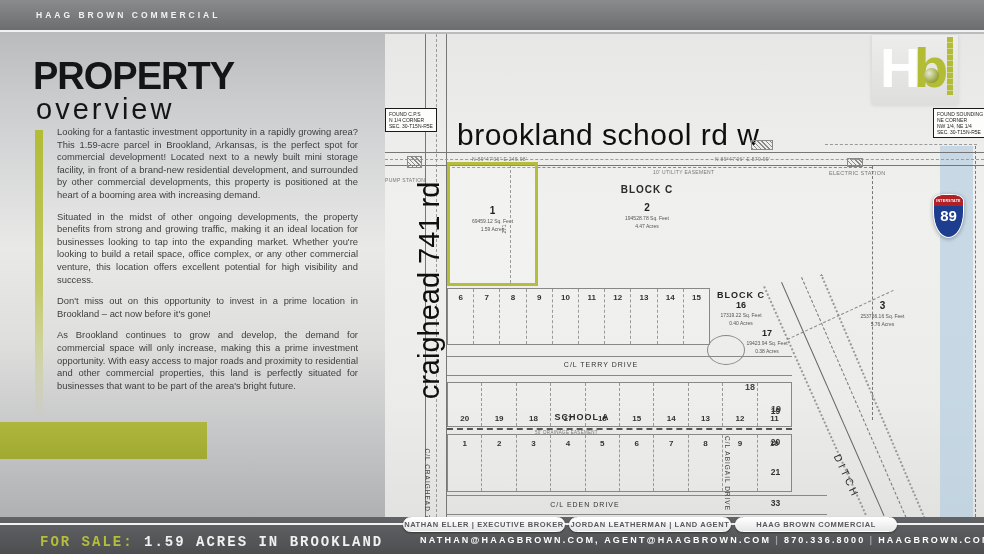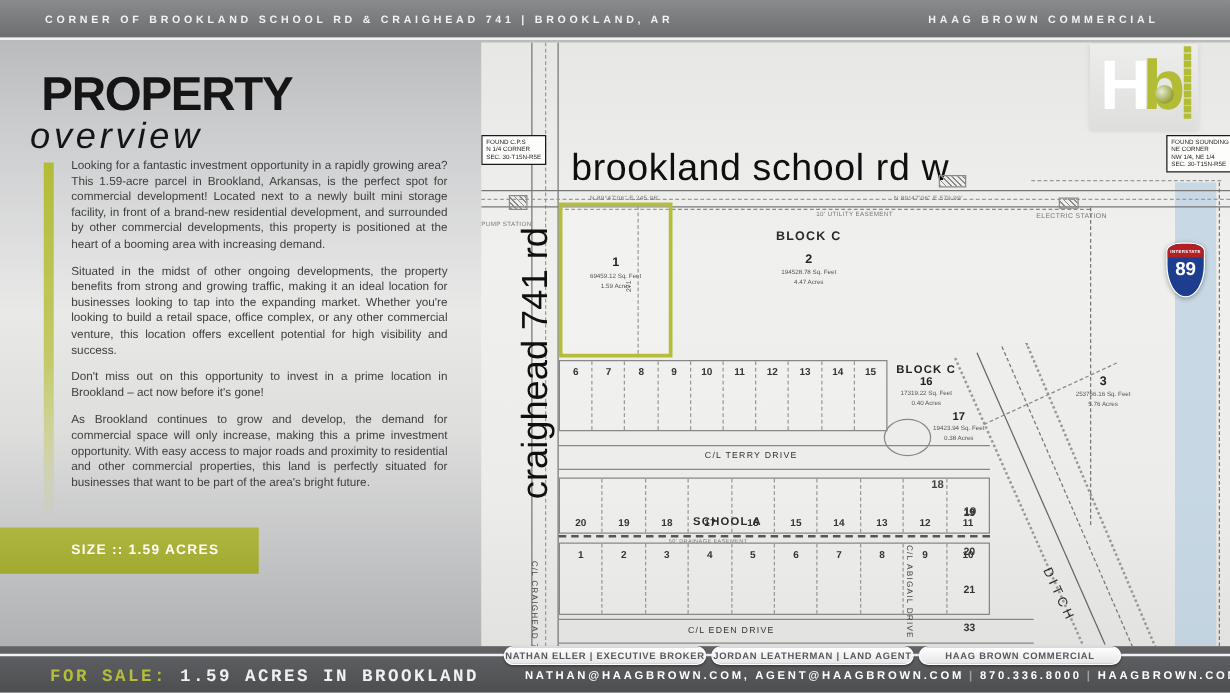--- a/index.html
+++ b/index.html
@@ -10,21 +10,21 @@
 
   
   .top-bar{position:absolute;left:0;top:0;width:100%;height:32px;
     background:linear-gradient(180deg,#8a8b8d,#6c6d6f);
     border-bottom:2px solid #f2f2f2;
     display:flex;align-items:center;justify-content:space-between;padding:0 57px 0 36px;}
   .top-bar .t{color:#f2f2f2;font-size:8.5px;font-weight:bold;letter-spacing:3px;white-space:nowrap;}
 
   
   .title1{position:absolute;left:33px;top:56px;font-size:38px;font-weight:800;letter-spacing:-1px;color:#151515;line-height:40px;}
-  .title2{position:absolute;left:24px;top:94px;font-size:29px;font-weight:500;letter-spacing:3px;color:#151515;line-height:30px;font-style:italic;}
+  .title2{position:absolute;left:36px;top:94px;font-size:29px;font-weight:500;letter-spacing:3px;color:#151515;line-height:30px;}
   .accent-bar{position:absolute;left:35px;top:130px;width:8px;height:288px;
     background:linear-gradient(180deg,#b2bc35 0%,#c3ca67 55%,rgba(199,206,112,0));}
   .paragraphs{position:absolute;left:57px;top:126px;width:301px;color:#3e3e3e;font-size:9.4px;line-height:12.6px;text-align:justify;}
   .paragraphs p{margin-bottom:9px;}
   .price-box{position:absolute;left:0;top:422px;width:207px;height:37px;
     background:linear-gradient(180deg,#aeb63e,#a1aa30);
     display:flex;flex-direction:column;justify-content:center;padding-left:57px;}
   .price-box div{color:#fdfdf6;font-size:11px;font-weight:bold;letter-spacing:1px;line-height:15px;white-space:nowrap;}
 
   
@@ -108,35 +108,33 @@
   .pill span{font-size:7.5px;font-weight:bold;letter-spacing:.6px;color:#57585a;white-space:nowrap;}
   .contact-line{position:absolute;left:420px;top:18px;width:480px;text-align:center;font-size:9px;font-weight:bold;letter-spacing:2.2px;color:#fff;white-space:nowrap;}
   .contact-line .sep{color:#9fa0a2;padding:0 4px;}
 </style>
 </head>
 <body>
 
 <div class="page">
 
   <div class="top-bar">
-    <div class="t">CORNER OF BROOKLAND SCHOOL RD &amp; CRAIGHEAD 741  |  BROOKLAND, AR</div>
     <div class="t">HAAG BROWN COMMERCIAL</div>
   </div>
 
   <div class="title1">PROPERTY</div>
   <div class="title2">overview</div>
   <div class="accent-bar"></div>
   <div class="paragraphs">
     <p>Looking for a fantastic investment opportunity in a rapidly growing area? This 1.59-acre parcel in Brookland, Arkansas, is the perfect spot for commercial development! Located next to a newly built mini storage facility, in front of a brand-new residential development, and surrounded by other commercial developments, this property is positioned at the heart of a booming area with increasing demand.</p>
     <p>Situated in the midst of other ongoing developments, the property benefits from strong and growing traffic, making it an ideal location for businesses looking to tap into the expanding market. Whether you're looking to build a retail space, office complex, or any other commercial venture, this location offers excellent potential for high visibility and success.</p>
     <p>Don't miss out on this opportunity to invest in a prime location in Brookland – act now before it's gone!</p>
     <p>As Brookland continues to grow and develop, the demand for commercial space will only increase, making this a prime investment opportunity. With easy access to major roads and proximity to residential and other commercial properties, this land is perfectly situated for businesses that want to be part of the area's bright future.</p>
   </div>
   <div class="price-box">
-    <div>SIZE :: 1.59 ACRES</div>
   </div>
 
   <div class="map">
 
     <div class="hwy-band"></div>
 
     <div class="vroad"></div>
     <div class="hroad"></div>
     <div class="section-dash"></div>
 

